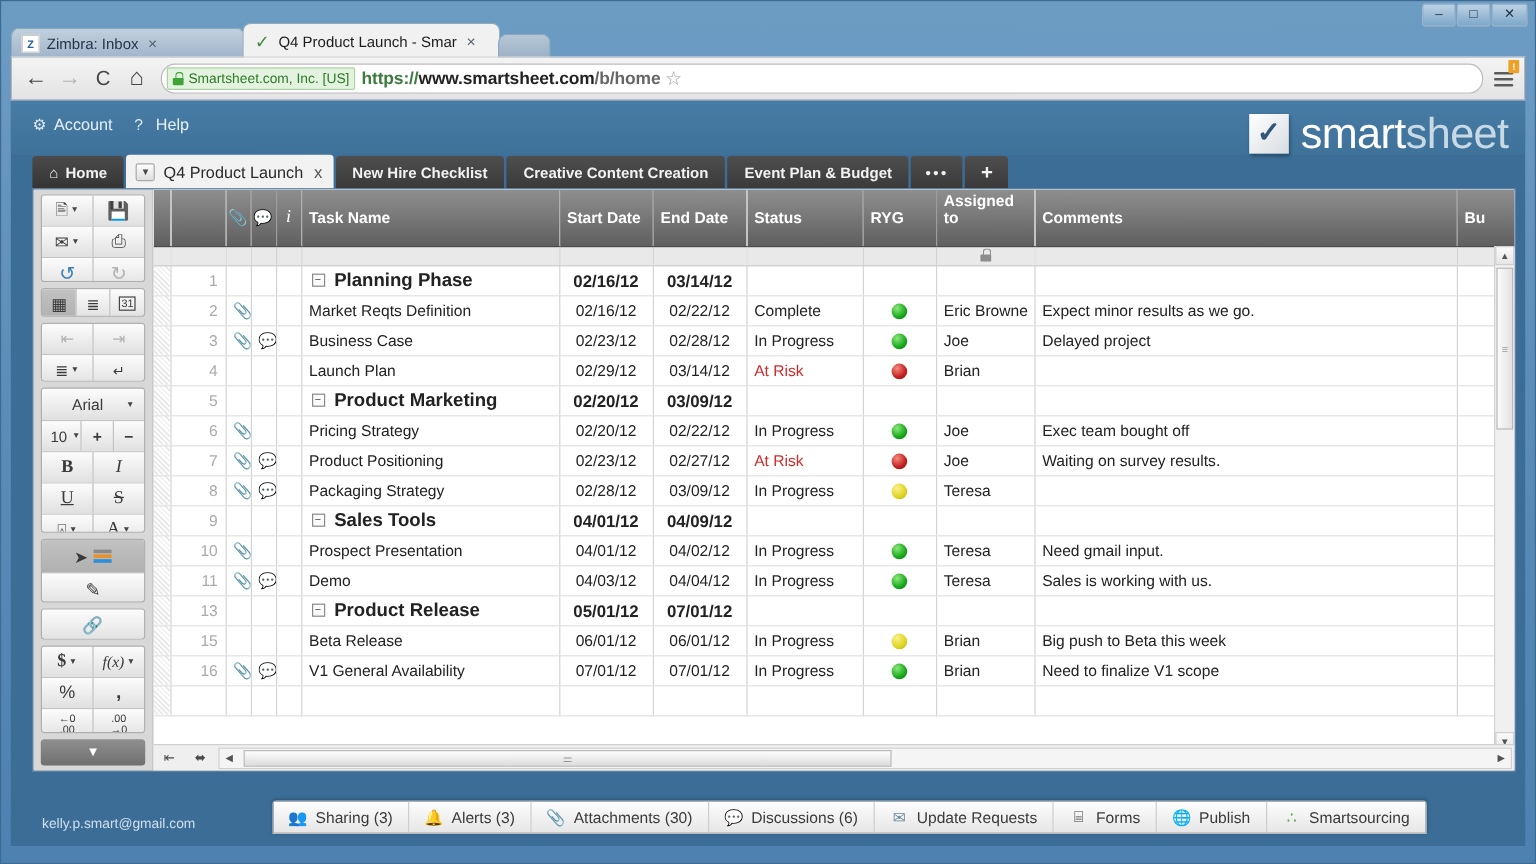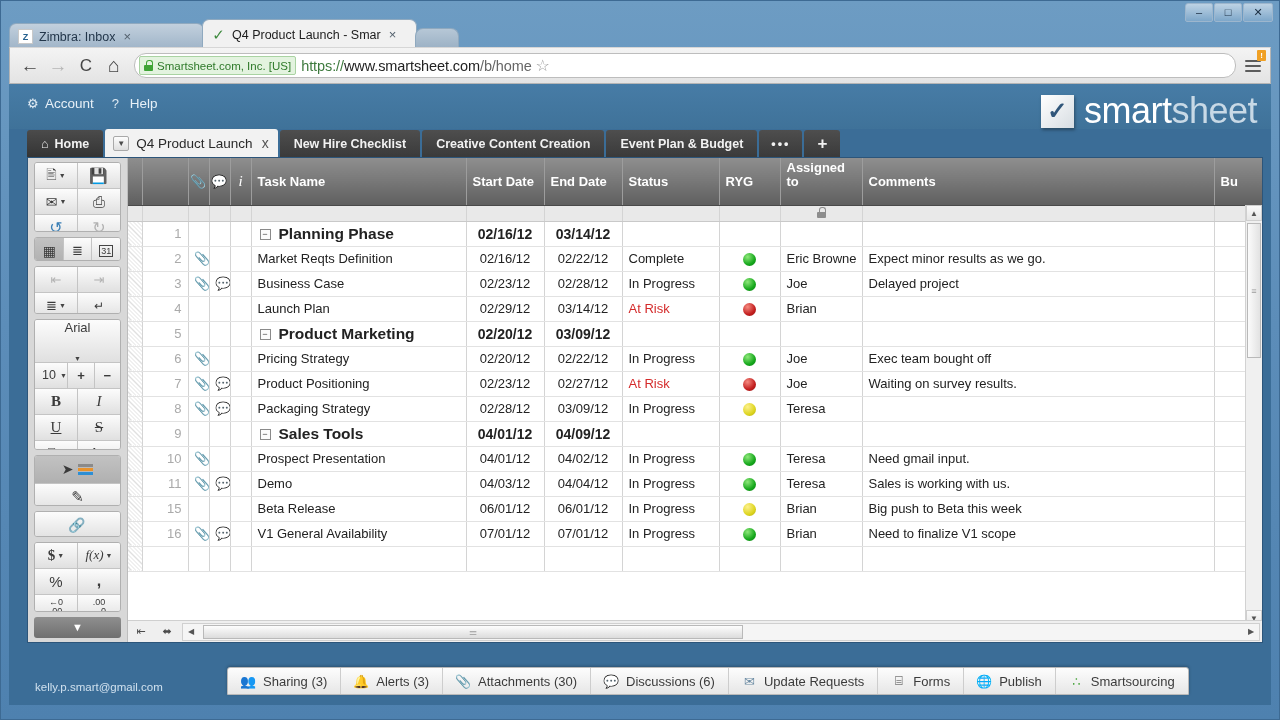--- a/index.html
+++ b/index.html
@@ -53,21 +53,21 @@
      border:1px solid #bdbdbd; border-radius:12px; display:flex; align-items:center;
      padding:0 4px; font-size:14px; }
   #sec-badge { display:flex; align-items:center; gap:4px; background:#e3f3df;
      border:1px solid #a9d3a2; border-radius:2px; padding:0 4px; height:19px;
      color:#2f7a2a; font-size:11.5px; }
   .lock { width:9px; height:11px; position:relative; display:inline-block; }
   .lock:before { content:''; position:absolute; left:0; bottom:0; width:9px; height:6px;
      background:#3fa436; border-radius:1px; }
   .lock:after { content:''; position:absolute; left:2px; top:0; width:5px; height:6px;
      border:1.6px solid #3fa436; border-bottom:none; border-radius:3px 3px 0 0; }
-  #url { margin-left:5px; color:#222; font-size:14.5px; letter-spacing:-.1px; }
+  #url { margin-left:5px; color:#222; font-size:14.5px; letter-spacing:-.1px;font-weight:bold; }
   #url .scheme { color:#3d7a3d; }
   #url .path { color:#666; }
   #star { width:22px; text-align:center; color:#9a9a9a; font-size:16px; }
   #chrome-menu { width:22px; height:26px; position:relative; display:flex;
      flex-direction:column; justify-content:center; gap:3px; padding:0 3px; }
   #chrome-menu i { display:block; height:2px; background:#5c5c5c; border-radius:1px; }
   #menu-badge { position:absolute; right:-2px; top:-3px; width:9px; height:11px;
      background:#f0a024; border-radius:1px; color:#fff; font-size:8px;
      line-height:11px; text-align:center; font-weight:bold; }
 
@@ -127,21 +127,21 @@
   .grow { display:flex; }
   .grow + .grow { border-top:1px solid #c4c4c4; }
   .btn { flex:1; height:25px; display:flex; align-items:center; justify-content:center;
      background: linear-gradient(180deg,#fcfcfc,#e0e0e0); font-size:13px; color:#3a3a3a;
      gap:2px; position:relative; }
   .btn + .btn { border-left:1px solid #c4c4c4; }
   .btn.pressed { background: linear-gradient(180deg,#c2c2c2,#b0b0b0); }
   .btn.dim { color:#b2b2b2; }
   .btn .ar { font-size:7px; color:#444; }
   .btn.wide { height:27px; }
-  .fontbtn { height:42px; justify-content:space-between; padding:0 8px; font-size:13px;flex-direction:column; }
+  .fontbtn { height:26px; justify-content:space-between; padding:0 8px; font-size:13px; }
   .sizebtn { justify-content:flex-start; padding-left:7px; gap:4px; font-size:12.5px; }
   .bb { font-weight:bold; font-family:"Liberation Serif",serif; font-size:15px; }
   .ii { font-style:italic; font-family:"Liberation Serif",serif; font-size:15px; }
   .uu { text-decoration:underline; font-family:"Liberation Serif",serif; font-size:15px; }
   .ss { text-decoration:line-through; font-family:"Liberation Serif",serif; font-size:15px; }
   .dollar { font-family:"Liberation Serif",serif; font-size:15px; font-weight:bold; }
   .fx { font-family:"Liberation Serif",serif; font-style:italic; font-size:13px; }
   .dec { font-size:9px; line-height:9px; text-align:center; }
   .downbar { height:24px; background: linear-gradient(180deg,#8f8f8f,#6f6f6f);
      border-radius:3px; display:flex; align-items:center; justify-content:center;
@@ -695,20 +695,35 @@
                 <td class="icocell"></td>
                 <td class="task"><span>Demo</span></td>
                 <td class="date">04/03/12</td>
                 <td class="date">04/04/12</td>
                 <td class="status">In Progress</td>
                 <td class="ryg"><span class="ball green"></span></td>
                 <td>Teresa</td>
                 <td>Sales is working with us.</td>
                 <td></td>
               </tr>
+              <tr class="parent">
+                <td class="hatch"></td>
+                <td class="rownum">13</td>
+                <td class="icocell"></td>
+                <td class="icocell"></td>
+                <td class="icocell"></td>
+                <td class="task"><span class="collapse">−</span><span>Product Release</span></td>
+                <td class="date">05/01/12</td>
+                <td class="date">07/01/12</td>
+                <td class="status"></td>
+                <td class="ryg"></td>
+                <td></td>
+                <td></td>
+                <td></td>
+              </tr>
               <tr>
                 <td class="hatch"></td>
                 <td class="rownum">15</td>
                 <td class="icocell"></td>
                 <td class="icocell"></td>
                 <td class="icocell"></td>
                 <td class="task"><span>Beta Release</span></td>
                 <td class="date">06/01/12</td>
                 <td class="date">06/01/12</td>
                 <td class="status">In Progress</td>

